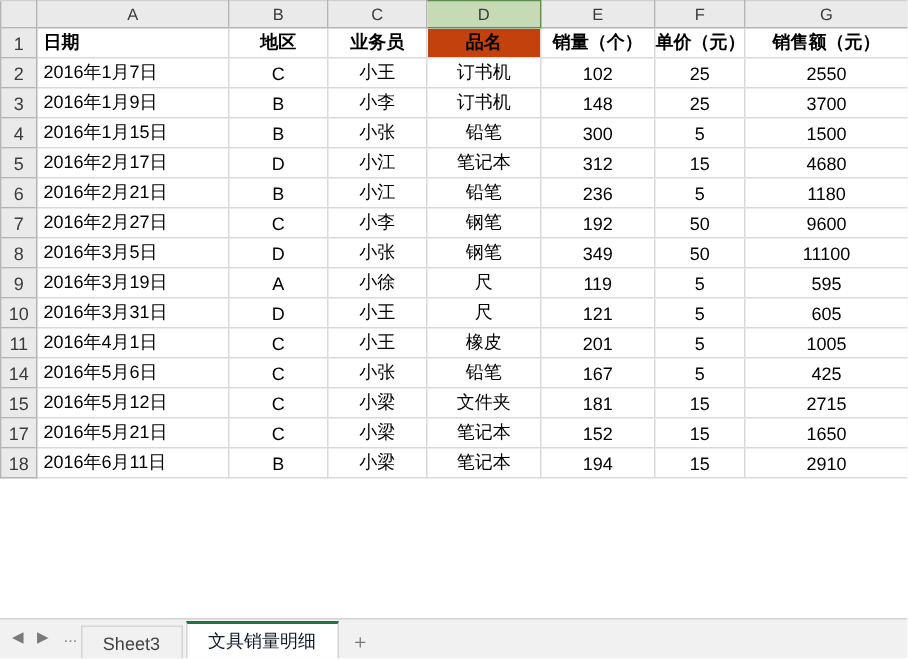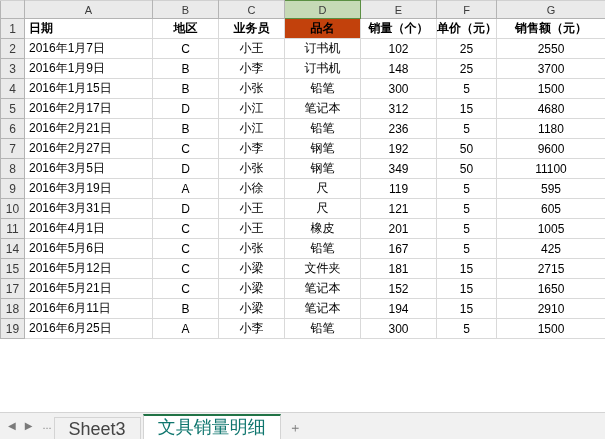--- a/index.html
+++ b/index.html
@@ -130,31 +130,31 @@
     font-size: 10px;
   }
   .navarrows span {
     line-height: 1;
     cursor: default;
   }
   .tab {
     height: 22px;
     line-height: 22px;
     padding: 0 14px;
-    font-size: 18px;
+    font-size: 12px;
     color: #444444;
     background: #f1f1f1;
     border: 1px solid #d4d4d4;
     border-bottom: none;
     margin-right: 2px;
     box-sizing: border-box;
   }
   .tab.active {
     background: #ffffff;
-    color: #0f766e;
+    color: #0f172a;
     font-weight: normal;
     border-top: 2px solid #217346;
     height: 25px;
     line-height: 23px;
   }
   .tabplus {
     height: 22px;
     line-height: 22px;
     padding: 0 6px;
     color: #7a7a7a;
@@ -369,30 +369,20 @@
           <td class="rowhead">18</td>
           <td class="cell left">2016年6月11日</td>
           <td class="cell">B</td>
           <td class="cell">小梁</td>
           <td class="cell">笔记本</td>
           <td class="cell">194</td>
           <td class="cell">15</td>
           <td class="cell">2910</td>
         </tr>
 
-        <tr>
-          <td class="rowhead">19</td>
-          <td class="cell left">2016年6月25日</td>
-          <td class="cell">A</td>
-          <td class="cell">小李</td>
-          <td class="cell">铅笔</td>
-          <td class="cell">300</td>
-          <td class="cell">5</td>
-          <td class="cell">1500</td>
-        </tr>
       </tbody>
     </table>
   </div>
 
   <div class="tabbar">
     <div class="navarrows">
       <span>◀</span>
       <span>▶</span>
     </div>
     <div class="leftdots">...</div>

